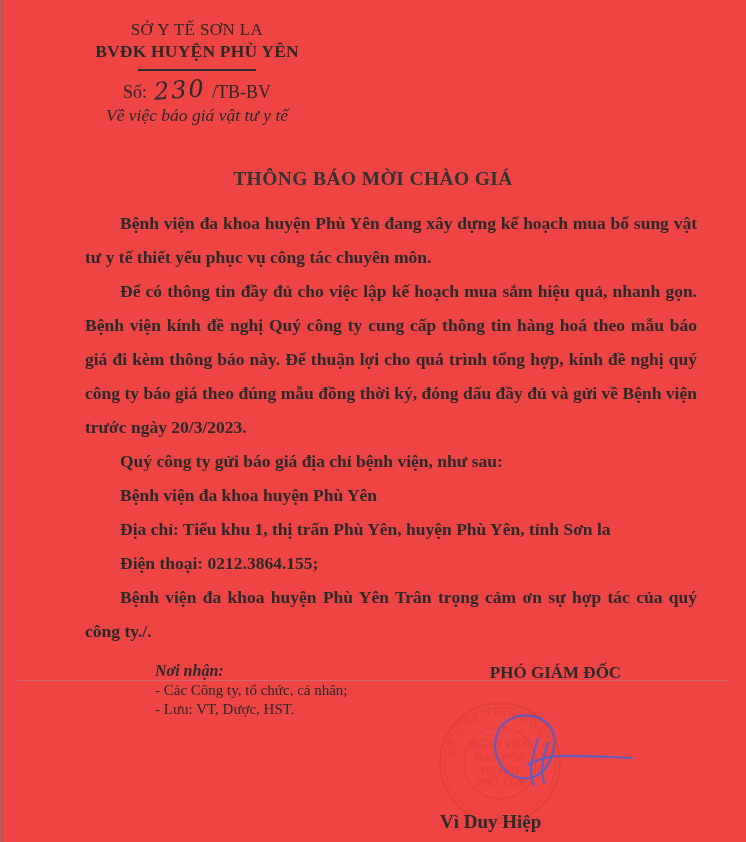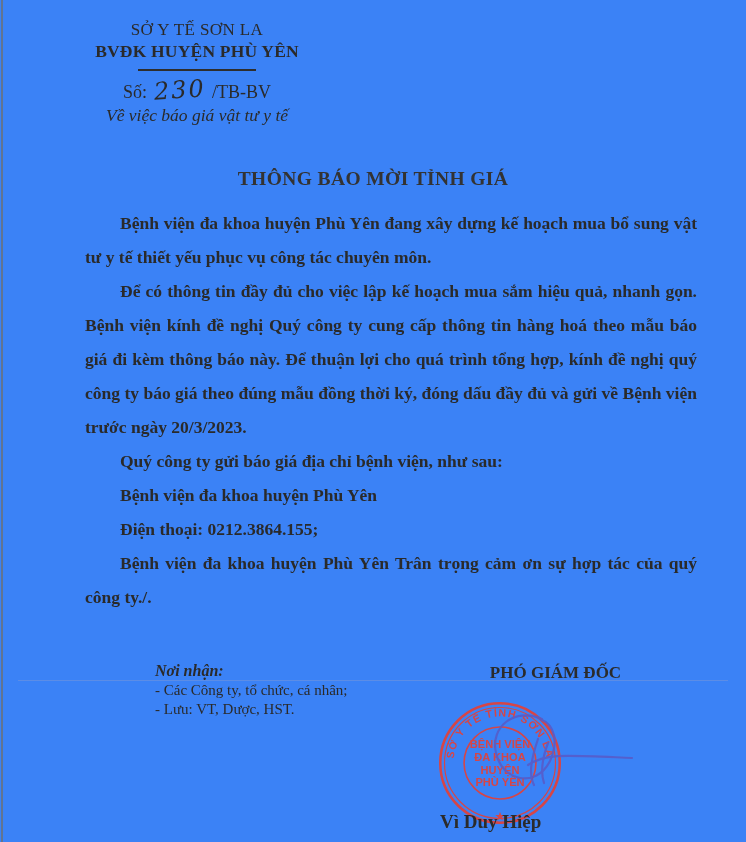--- a/index.html
+++ b/index.html
@@ -1,18 +1,18 @@
 <!DOCTYPE html>
 <html><head>
 <meta charset="utf-8">
 <style>
   html,body { margin:0; padding:0; background:#e8e8e8; }
   .page {
     position:relative; width:746px; height:842px; margin:0 auto;
-    background:#3b82f6; overflow:hidden;
+    background:#ef4444; overflow:hidden;
     font-family:"Liberation Serif","DejaVu Serif",serif;
     color:#2a2a2a;
   }
   
   .scan-left-line { position:absolute; left:1px; top:0; width:2px; height:842px; background:#6f6f6f; opacity:.75; }
   .scan-faint-line { position:absolute; left:18px; top:680px; width:710px; height:1px; background:#9aa4c8; opacity:.35; }
 
   
   .hdr-left  { position:absolute; left:32px;  top:20px; width:330px; text-align:center; }
   .hdr-right { position:absolute; left:376px; top:20px; width:352px; text-align:center; }
@@ -76,27 +76,28 @@
     <div class="rule rule-left"></div>
     <div class="so-line">
       <span>Số:</span>
       <span class="handwritten-number">230</span>
       <span>/TB-BV</span>
     </div>
     <div class="subject">Về việc báo giá vật tư y tế</div>
   </div>
 
 
-  <div class="doc-title">THÔNG BÁO MỜI TỈNH GIÁ</div>
+  <div class="doc-title">THÔNG BÁO MỜI CHÀO GIÁ</div>
 
   <div class="body-text">
     <p>Bệnh viện đa khoa huyện Phù Yên đang xây dựng kế hoạch mua bổ sung vật tư y tế thiết yếu phục vụ công tác chuyên môn.</p>
     <p>Để có thông tin đầy đủ cho việc lập kế hoạch mua sắm hiệu quả, nhanh gọn. Bệnh viện kính đề nghị Quý công ty cung cấp thông tin hàng hoá theo mẫu báo giá đi kèm thông báo này. Để thuận lợi cho quá trình tổng hợp, kính đề nghị quý công ty báo giá theo đúng mẫu đồng thời ký, đóng dấu đầy đủ và gửi về Bệnh viện trước ngày 20/3/2023.</p>
     <p>Quý công ty gửi báo giá địa chỉ bệnh viện, như sau:</p>
     <p class="p-bold">Bệnh viện đa khoa huyện Phù Yên</p>
+    <p>Địa chỉ: Tiểu khu 1, thị trấn Phù Yên, huyện Phù Yên, tỉnh Sơn la</p>
     <p>Điện thoại: 0212.3864.155;</p>
     <p>Bệnh viện đa khoa huyện Phù Yên Trân trọng cảm ơn sự hợp tác của quý công ty./.</p>
   </div>
 
   <div class="recipients">
     <div class="recipients-label">Nơi nhận:</div>
     <div>- Các Công ty, tổ chức, cá nhân;</div>
     <div>- Lưu: VT, Dược, HST.</div>
   </div>
 

